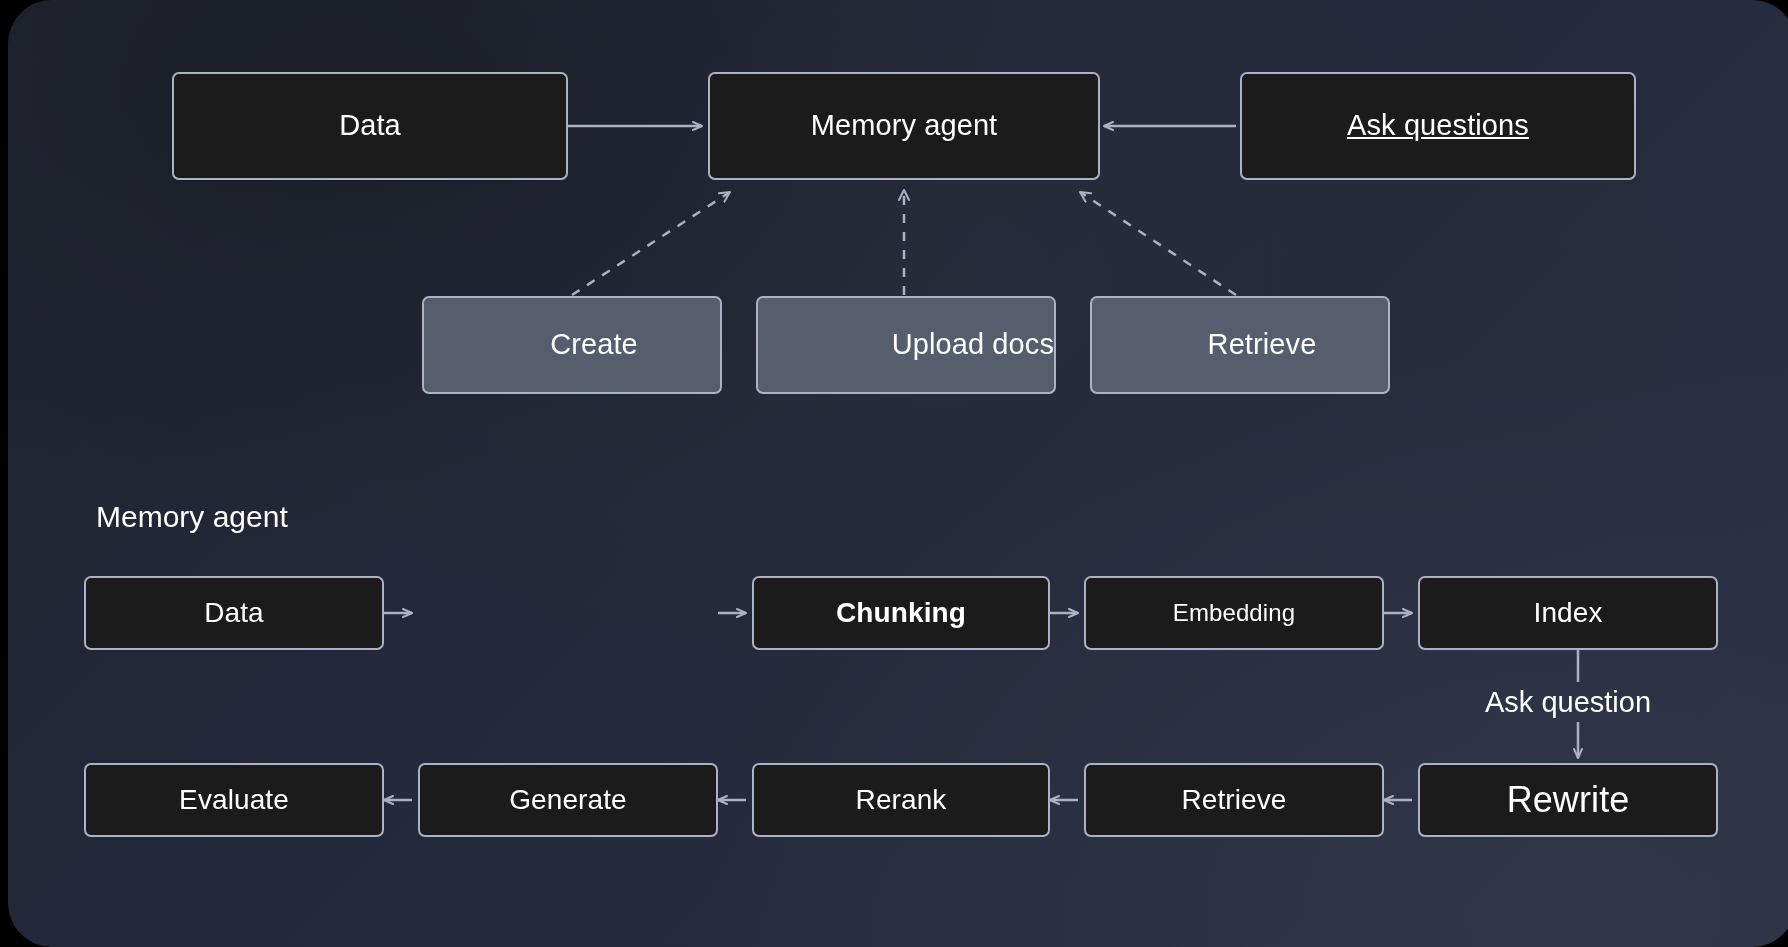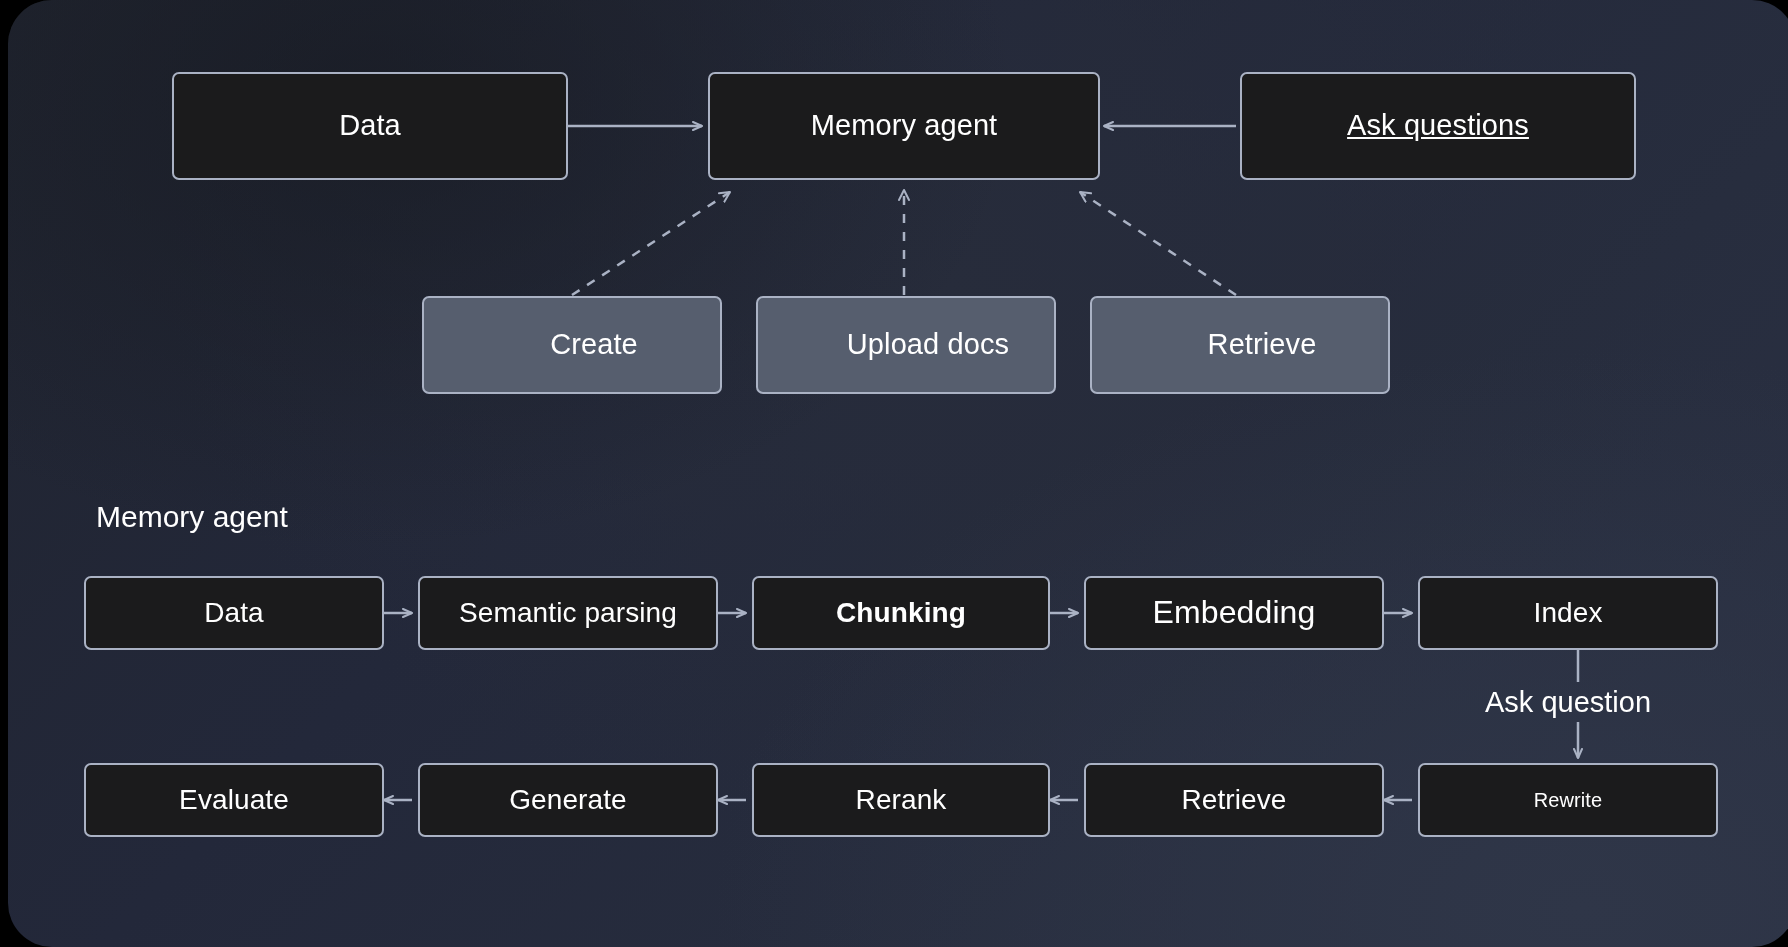--- a/index.html
+++ b/index.html
@@ -141,57 +141,54 @@
   </div>
 
   <div class="node" style="left:1232px; top:72px; width:396px; height:108px;text-decoration:underline;">
     <span>Ask questions</span>
   </div>
 
   <div class="node light" style="left:414px; top:296px; width:300px; height:98px;">
     <span>Create</span>
   </div>
 
-  <div class="node light" style="left:748px; top:296px; width:300px; height:98px;">
+  <div class="node light" style="left:748px; top:296px; width:300px; height:98px;justify-content:flex-end;">
     <span>Upload docs</span>
   </div>
 
   <div class="node light" style="left:1082px; top:296px; width:300px; height:98px;">
     <span>Retrieve</span>
   </div>
 
   <div class="section-title" style="left:88px; top:500px;">Memory agent</div>
 
   <div class="node" style="left:76px; top:576px; width:300px; height:74px; font-size:28px;">
     <span>Data</span>
   </div>
-  <div class="node" style="left:410px; top:576px; width:300px; height:74px; font-size:28px;">
-    <span>Semantic parsing</span>
-  </div>
   <div class="node" style="left:744px; top:576px; width:298px; height:74px; font-size:28px;font-weight:bold;">
     <span>Chunking</span>
   </div>
-  <div class="node" style="left:1076px; top:576px; width:300px; height:74px; font-size:32px;">
+  <div class="node" style="left:1076px; top:576px; width:300px; height:74px; font-size:24px;">
     <span>Embedding</span>
   </div>
   <div class="node" style="left:1410px; top:576px; width:300px; height:74px; font-size:28px;">
     <span>Index</span>
   </div>
 
   <div class="caption" style="left:1477px; top:686px;">Ask question</div>
 
   <div class="node" style="left:76px; top:763px; width:300px; height:74px; font-size:28px;">
     <span>Evaluate</span>
   </div>
   <div class="node" style="left:410px; top:763px; width:300px; height:74px; font-size:28px;">
     <span>Generate</span>
   </div>
   <div class="node" style="left:744px; top:763px; width:298px; height:74px; font-size:28px;">
     <span>Rerank</span>
   </div>
   <div class="node" style="left:1076px; top:763px; width:300px; height:74px; font-size:28px;">
     <span>Retrieve</span>
   </div>
-  <div class="node" style="left:1410px; top:763px; width:300px; height:74px; font-size:20px;text-align:center;">
+  <div class="node" style="left:1410px; top:763px; width:300px; height:74px; font-size:36px;text-align:center;">
     <span>Rewrite</span>
   </div>
 
 </div>
 
 </body></html>

